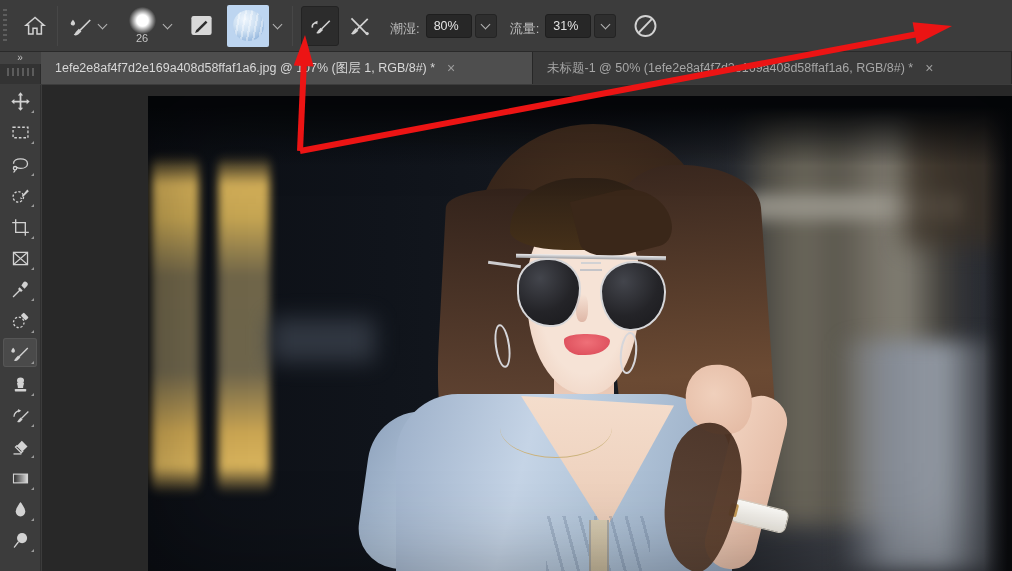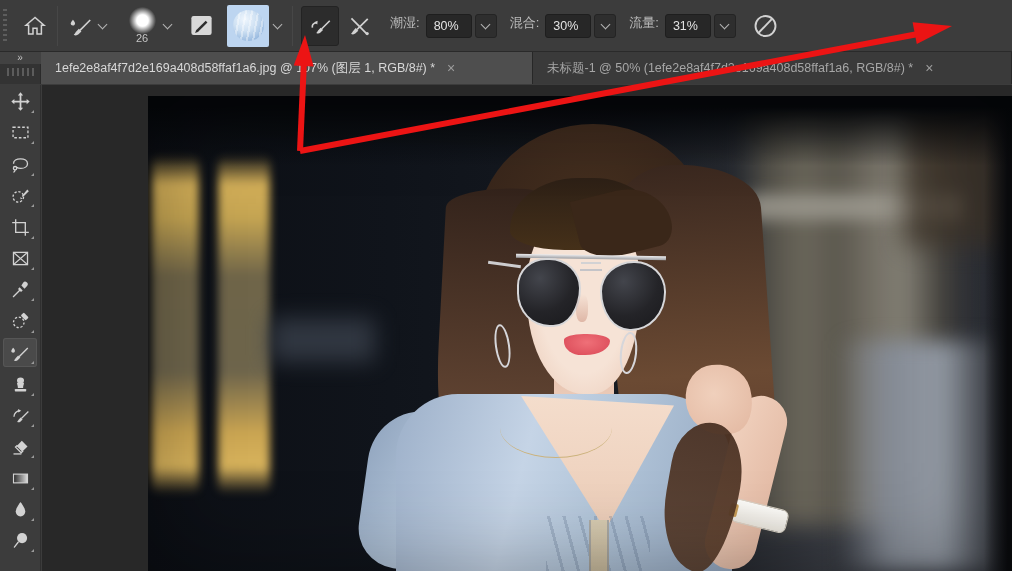--- a/index.html
+++ b/index.html
@@ -27,21 +27,21 @@
   .swatch{width:42px;height:42px;margin-left:8px;background:#bdd5f0;border-radius:2px;
     display:flex;align-items:center;justify-content:center;cursor:pointer;}
   .sphere{width:31px;height:31px;border-radius:50%;
     background:
       repeating-linear-gradient(100deg,rgba(255,255,255,.38) 0 2px,rgba(255,255,255,0) 2px 6px),
       radial-gradient(circle at 38% 30%,#eff6fd 0%,#cfe1f3 40%,#9dbde1 75%,#86add7 100%);}
   .pressed{background:#2c2c2c;border:1px solid #232323;border-radius:3px;width:38px;height:40px;}
   .preset-select{width:152px;height:26px;margin-left:10px;background:#2b2b2b;
     border:1px solid #1f1f1f;border-radius:3px;display:flex;align-items:center;
     justify-content:space-between;padding:0 4px 0 9px;color:#e0e0e0;cursor:pointer;font-size:13px;}
-  .param{display:flex;align-items:flex-start;margin-left:13px;}
+  .param{display:flex;align-items:flex-end;margin-left:13px;}
   .param-label{color:#bdbdbd;font-size:13px;margin-right:6px;white-space:nowrap;}
   .param-field{width:46px;height:24px;background:#272727;border:1px solid #1e1e1e;border-radius:3px;
     display:flex;align-items:center;padding-left:7px;color:#e3e3e3;cursor:text;}
   .param-chev{width:22px;height:24px;background:#2e2e2e;border:1px solid #242424;border-radius:3px;
     margin-left:3px;display:flex;align-items:center;justify-content:center;cursor:pointer;padding:0;}
   .param-chev .chev{margin:0 0 3px 0;}
   .airbrush{margin-left:10px;}
 
   
   .tab-bar{position:absolute;left:0;top:52px;width:1012px;height:32px;background:#333333;
@@ -223,29 +223,20 @@
       <span class="param-label">潮湿:</span>
       <div class="param-field">
         <span>80%</span>
       </div>
       <button class="param-chev">
           <span class="chev"></span>
         </button>
     </div>
 
 
-    <div class="param">
-      <span class="param-label">混合:</span>
-      <div class="param-field">
-        <span>30%</span>
-      </div>
-      <button class="param-chev">
-          <span class="chev"></span>
-        </button>
-    </div>
 
     <div class="param">
       <span class="param-label">流量:</span>
       <div class="param-field">
         <span>31%</span>
       </div>
       <button class="param-chev">
           <span class="chev"></span>
         </button>
     </div>

